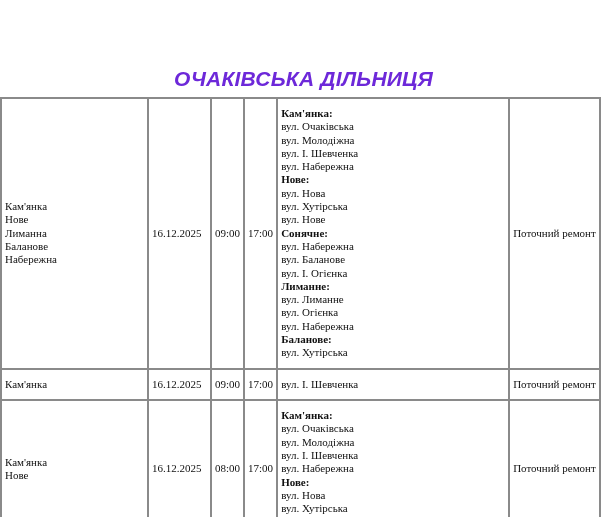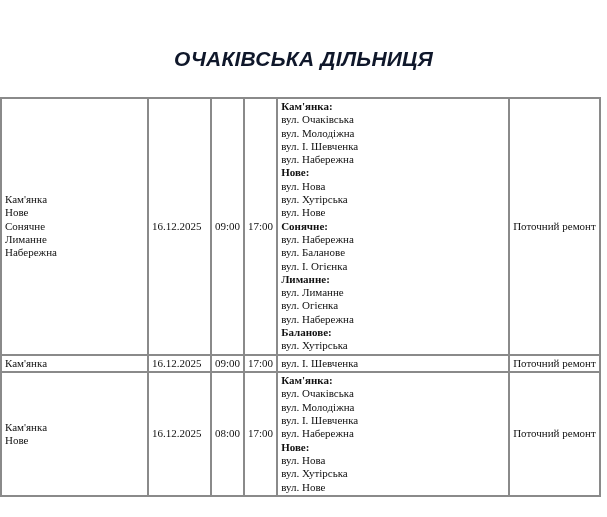--- a/index.html
+++ b/index.html
@@ -1,30 +1,30 @@
 <!DOCTYPE html>
 <html><head>
 <meta charset="utf-8">
 <style>
   html, body { margin: 0; padding: 0; background: #ffffff; }
   body { width: 607px; height: 517px; overflow: hidden; position: relative; }
   .title {
-    position: absolute; top: 47px; left: 0; width: 607px; text-align: center;
+    position: absolute; top: 67px; left: 0; width: 607px; text-align: center;
     font-family: "Liberation Sans", "DejaVu Sans", sans-serif;
-    font-weight: bold; font-style: italic; font-size: 21px; color: #0f172a;
+    font-weight: bold; font-style: italic; font-size: 21px; color: #6d28d9;
     letter-spacing: 0.2px;
   }
   table.schedule {
     position: absolute; top: 97px; left: 0;
     border-collapse: collapse; table-layout: fixed;
     font-family: "Liberation Serif", "DejaVu Serif", serif;
     font-size: 11px; line-height: 13.3px; color: #111;
   }
   table.schedule td {
-    border: 2px solid #8a8a8a; vertical-align: middle; padding: 1px 3px;
+    border: 2px solid #8a8a8a; vertical-align: middle; padding: 8px 3px;
     white-space: nowrap;
   }
   .col-settle { width: 147px; }
   .col-date { width: 63px; }
   .col-start { width: 29px; }
   .col-end { width: 29px; }
   .col-streets { width: 232px; }
   .col-type { width: 80px; }
   td.streets { vertical-align: top; padding-top: 1px; padding-bottom: 2px; }
   .grp { font-weight: bold; }
@@ -43,22 +43,22 @@
       <col class="col-start">
       <col class="col-end">
       <col class="col-streets">
       <col class="col-type">
   </colgroup>
   <tbody id="tbody">
       <tr>
         <td>
           <span class="line">Кам'янка</span>
           <span class="line">Нове</span>
-          <span class="line">Сонячне</span>
-          <span class="line">Лиманне</span>
+          <span class="line">Лиманна</span>
+          <span class="line">Баланове</span>
           <span class="line">Набережна</span>
         </td>
         <td>16.12.2025</td>
         <td>09:00</td>
         <td>17:00</td>
         <td class="streets">
           <span class="line grp">Кам'янка:</span>
           <span class="line">вул. Очаківська</span>
           <span class="line">вул. Молодіжна</span>
           <span class="line">вул. І. Шевченка</span>

